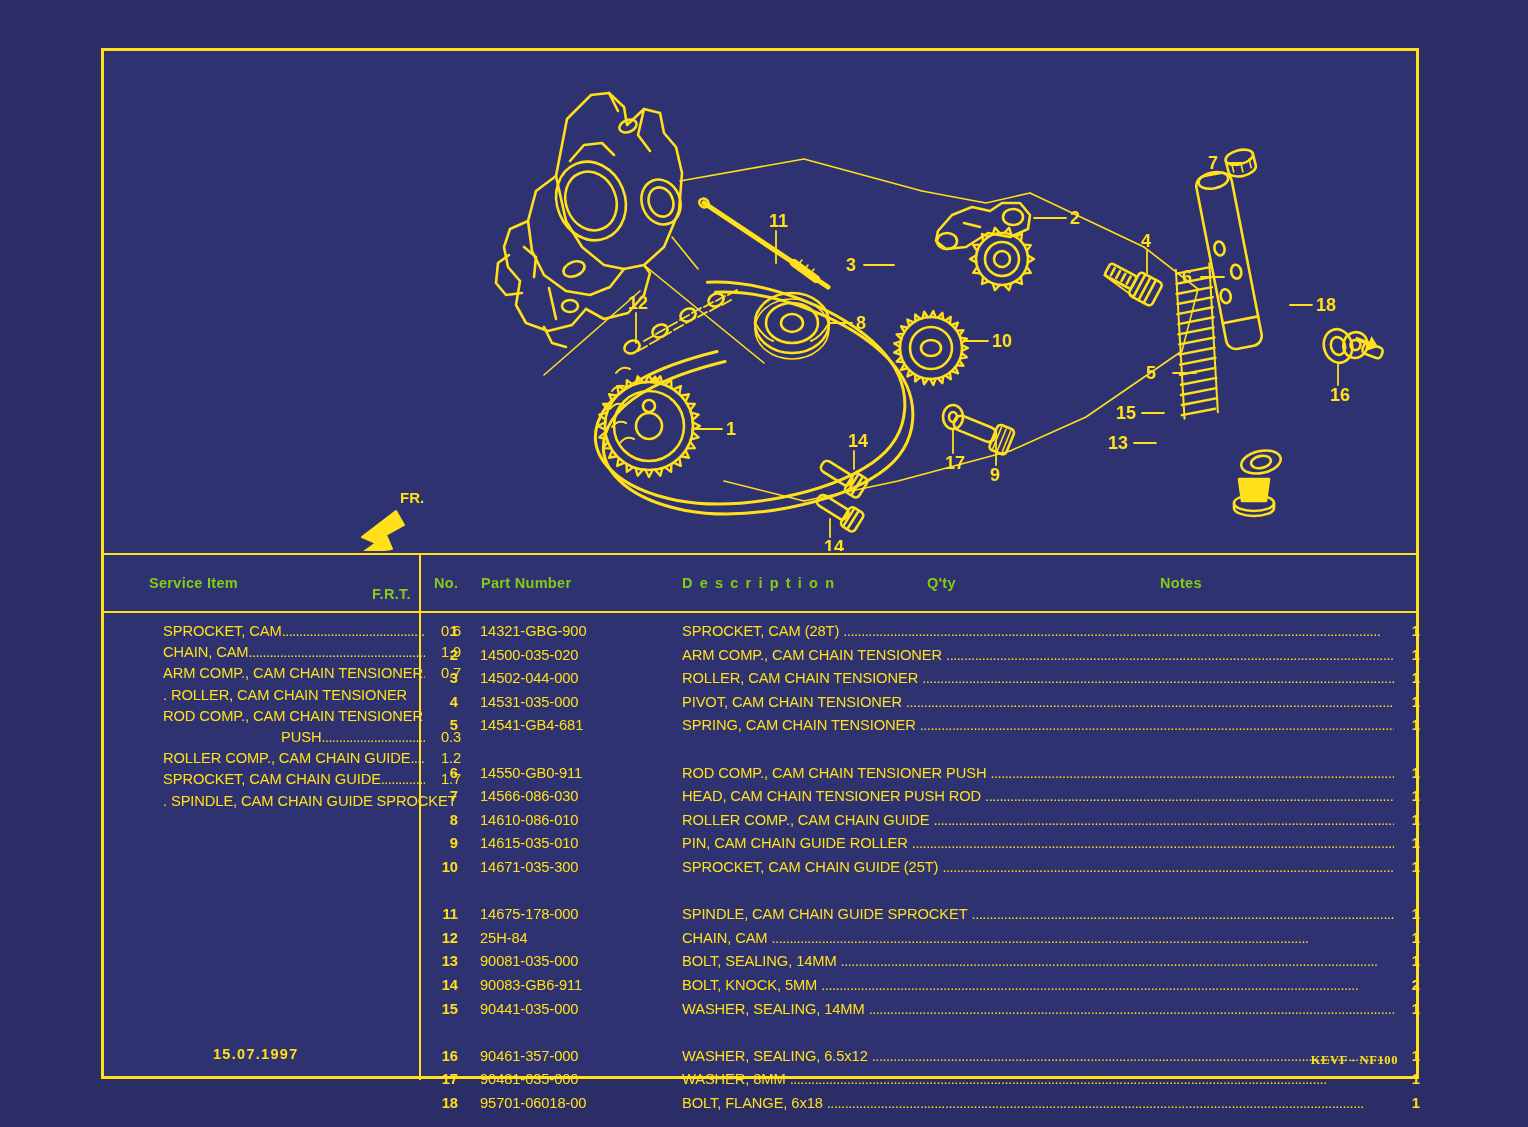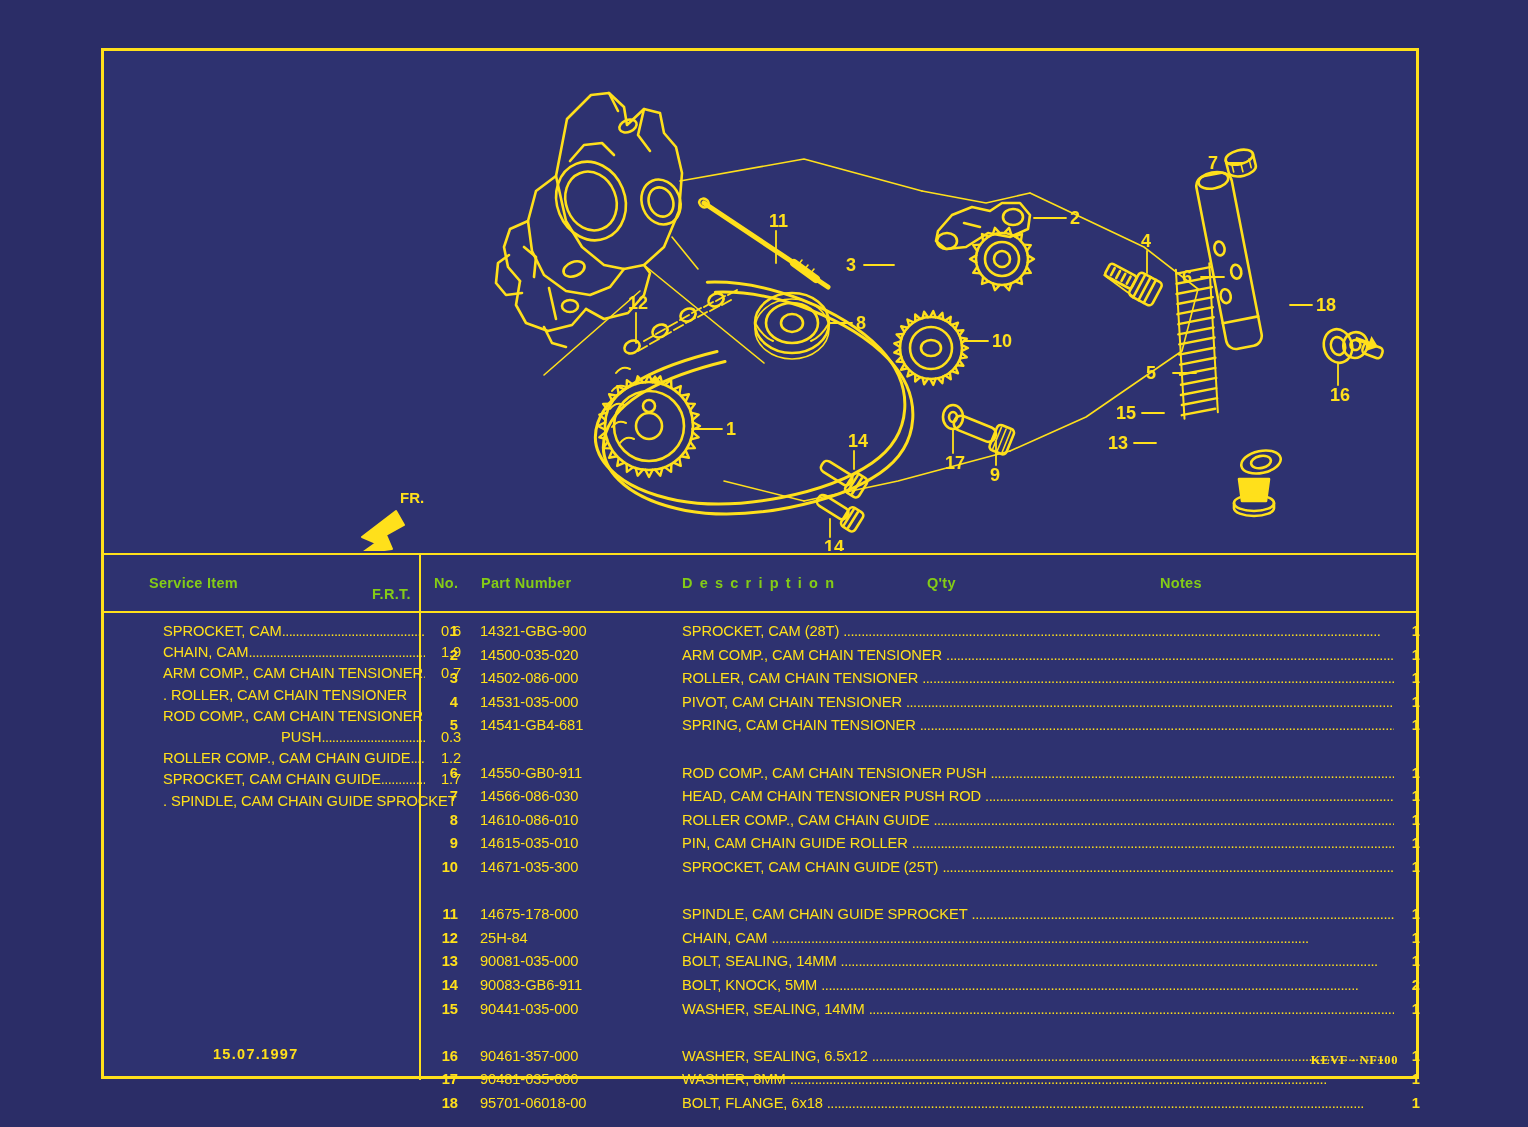--- a/index.html
+++ b/index.html
@@ -546,21 +546,21 @@
           <span class="p-no">2</span>
           <span class="p-num">14500-035-020</span>
           <span class="p-desc">
             <span class="p-dtxt">ARM COMP., CAM CHAIN TENSIONER</span>
             <span class="p-ddots">......................................................................................................................................................</span>
             <span class="p-qty">1</span>
           </span>
         </div>
         <div class="part-row">
           <span class="p-no">3</span>
-          <span class="p-num">14502-086-000</span>
+          <span class="p-num">14502-044-000</span>
           <span class="p-desc">
             <span class="p-dtxt">ROLLER, CAM CHAIN TENSIONER</span>
             <span class="p-ddots">......................................................................................................................................................</span>
             <span class="p-qty">1</span>
           </span>
         </div>
         <div class="part-row">
           <span class="p-no">4</span>
           <span class="p-num">14531-035-000</span>
           <span class="p-desc">

